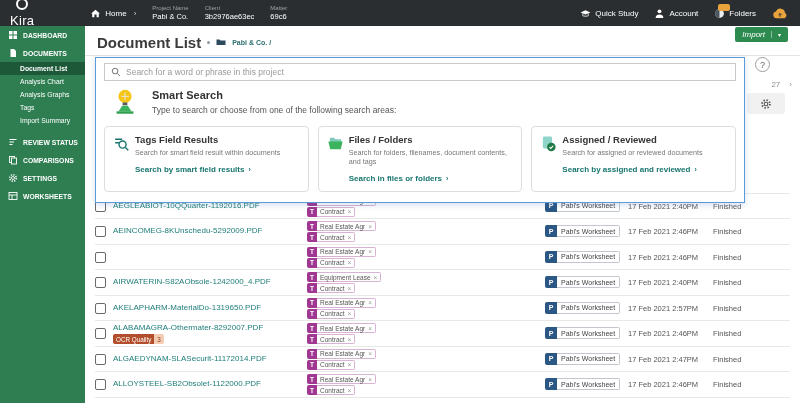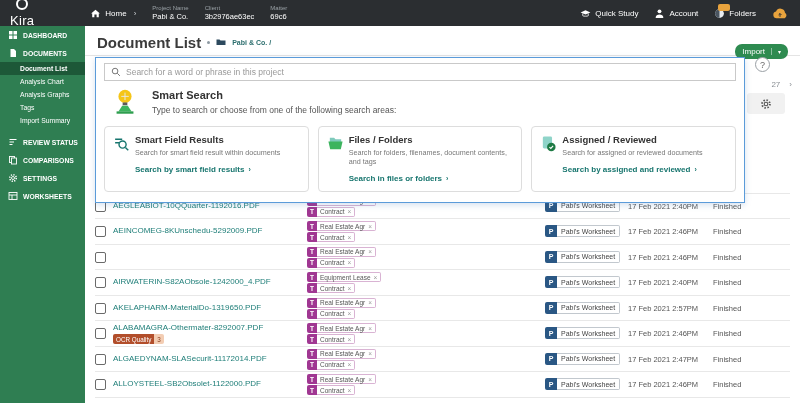--- a/index.html
+++ b/index.html
@@ -35,23 +35,23 @@
   .sicon{width:10px;height:10px;flex:0 0 auto;}
 
   
   .main{position:absolute;left:85px;top:26px;width:715px;height:377px;background:#fff;}
   .header-line{position:absolute;left:0;top:29px;width:715px;border-top:1px solid #e4e4e4;}
   .page-head{position:absolute;left:12px;top:6px;display:flex;align-items:center;gap:6px;height:20px;}
   .page-title{font-size:15px;font-weight:600;color:#3b3b3b;}
   .bc-dot{width:3px;height:3px;border-radius:50%;background:#8d99a2;}
   .bc-folder{width:10px;height:8px;}
   .bc-project{font-size:7px;font-weight:bold;color:#2c6e6e;cursor:pointer;}
-  .import-btn{position:absolute;right:12px;top:18px;height:15px;background:#2e8b50;border:none;
-    border-radius:7px;color:#fff;font-size:8px;display:flex;align-items:center;gap:6px;
-    padding:0 7px;cursor:pointer;font-family:inherit;}
+  .import-btn{position:absolute;right:12px;top:1px;height:15px;background:#2e8b50;border:none;
+    border-radius:2px;color:#fff;font-size:8px;display:flex;align-items:center;gap:6px;
+    padding:0 7px;cursor:pointer;font-family:inherit;font-style:italic;}
   .import-caret{border-left:1px solid rgba(255,255,255,.45);padding-left:6px;font-size:6px;}
 
   
   .help-btn{position:absolute;right:30px;top:31px;width:15px;height:15px;border:1px solid #9aa0a5;
     border-radius:50%;background:#fff;color:#666;font-size:9px;display:flex;align-items:center;
     justify-content:center;cursor:pointer;z-index:6;}
   .pager{position:absolute;right:8px;top:54px;display:flex;gap:9px;align-items:center;
     font-size:8px;color:#8a8f94;z-index:6;}
   .pager .pg-next{cursor:pointer;}
   .gear-tile{position:absolute;right:15px;top:67px;width:38px;height:21px;background:#f1f1f1;
@@ -525,21 +525,21 @@
         <div class="smart-sub">Type to search or choose from one of the following search areas:</div>
       </div>
     </div>
     <div class="cards">
       <div class="card">
         <svg class="card-icon" viewBox="0 0 24 24">
             <path d="M3 6h10M3 11h6" stroke="#17756e" stroke-width="2"></path>
             <circle cx="13.5" cy="13.5" r="5" fill="none" stroke="#17756e" stroke-width="2"></circle>
             <path d="M17.5 17.5l4 4" stroke="#17756e" stroke-width="2"></path>
           </svg>
-        <div class="card-title">Smart Field Results</div>
+        <div class="card-title">Tags Field Results</div>
         <div class="card-desc">Search for smart field result within documents</div>
         <span class="card-link"><span>Search by smart field results</span><span class="arrow">›</span></span>
       </div>
       <div class="card">
         <svg class="card-icon" viewBox="0 0 24 24">
             <path d="M4 4h6l2 2h8v5H4z" fill="#7fcabc"></path>
             <path d="M2 9h20l-2.5 11H4.5z" fill="#3cb45e"></path>
           </svg>
         <div class="card-title">Files / Folders</div>
         <div class="card-desc">Search for folders, filenames, document contents, and tags</div>

